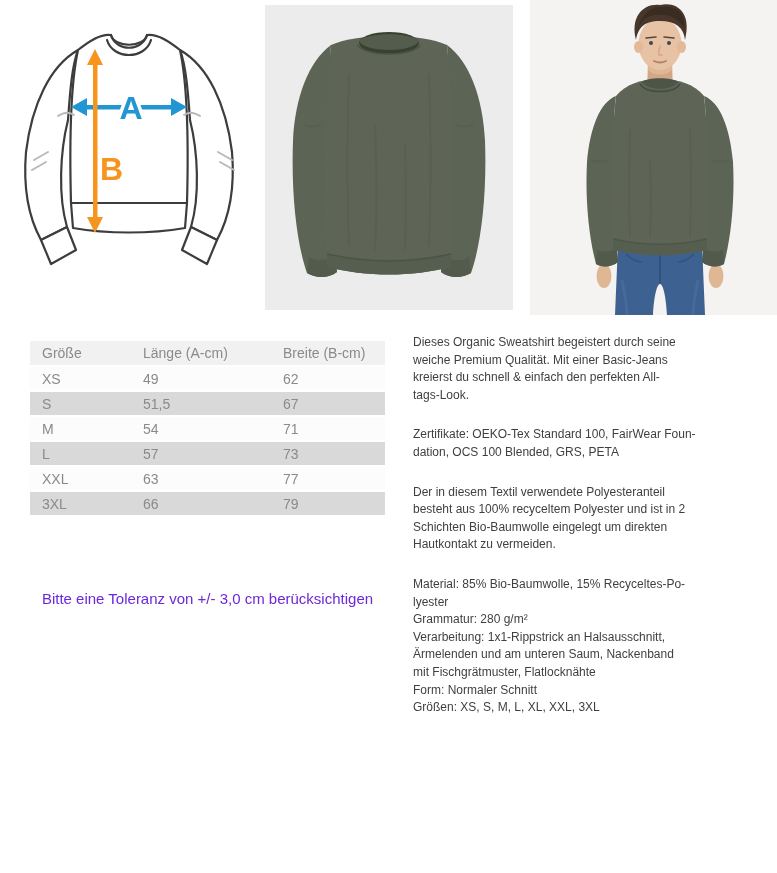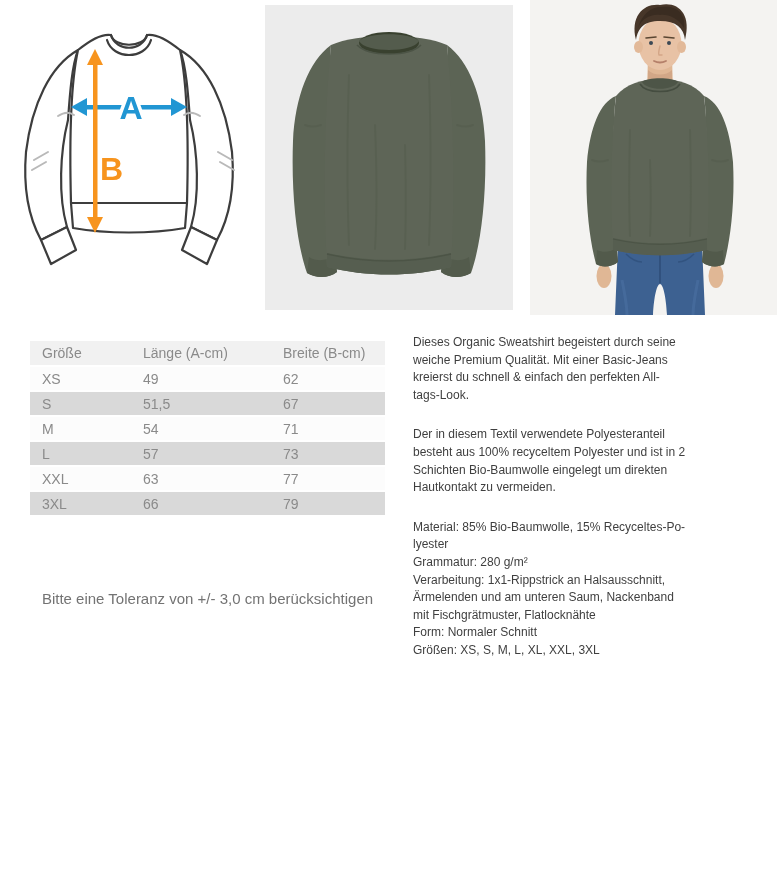--- a/index.html
+++ b/index.html
@@ -25,21 +25,21 @@
   table.size-table col.c1 { width:113px; }
   table.size-table col.c2 { width:140px; }
   table.size-table col.c3 { width:102px; }
   table.size-table th:first-child, table.size-table td:first-child { padding-left:12px; }
   table.size-table thead tr { background:#f1f1f1; }
   table.size-table tbody tr:nth-child(odd)  { background:#fcfcfc; }
   table.size-table tbody tr:nth-child(even) { background:#d9d9d9; }
 
   .tolerance-note {
     position:absolute; left:30px; top:590px; width:355px;
-    text-align:center; font-size:15px; color:#737373; letter-spacing:0;
+    text-align:center; font-size:15px; color:#6d28d9; letter-spacing:0;
   }
 
   .description {
     position:absolute; left:413px; top:334px; width:330px;
     font-size:12px; line-height:17.6px; color:#3f3f3f;
   }
   .description p { white-space:pre-line; margin:0 0 22px 0; }
   .description p:last-child { margin-bottom:15px; }
 
   svg { display:block; }
@@ -240,20 +240,22 @@
     </table>
   </div>
 
   <div class="tolerance-note">Bitte eine Toleranz von +/- 3,0 cm berücksichtigen</div>
 
   <div class="description">
     <p>Dieses Organic Sweatshirt begeistert durch seine
 weiche Premium Qualität. Mit einer Basic-Jeans
 kreierst du schnell &amp; einfach den perfekten All-
 tags-Look.</p>
+    <p>Zertifikate: OEKO-Tex Standard 100, FairWear Foun-
+dation, OCS 100 Blended, GRS, PETA</p>
     <p>Der in diesem Textil verwendete Polyesteranteil
 besteht aus 100% recyceltem Polyester und ist in 2
 Schichten Bio-Baumwolle eingelegt um direkten
 Hautkontakt zu vermeiden.</p>
     <p>Material: 85% Bio-Baumwolle, 15% Recyceltes-Po-
 lyester
 Grammatur: 280 g/m²
 Verarbeitung: 1x1-Rippstrick an Halsausschnitt,
 Ärmelenden und am unteren Saum, Nackenband
 mit Fischgrätmuster, Flatlocknähte

